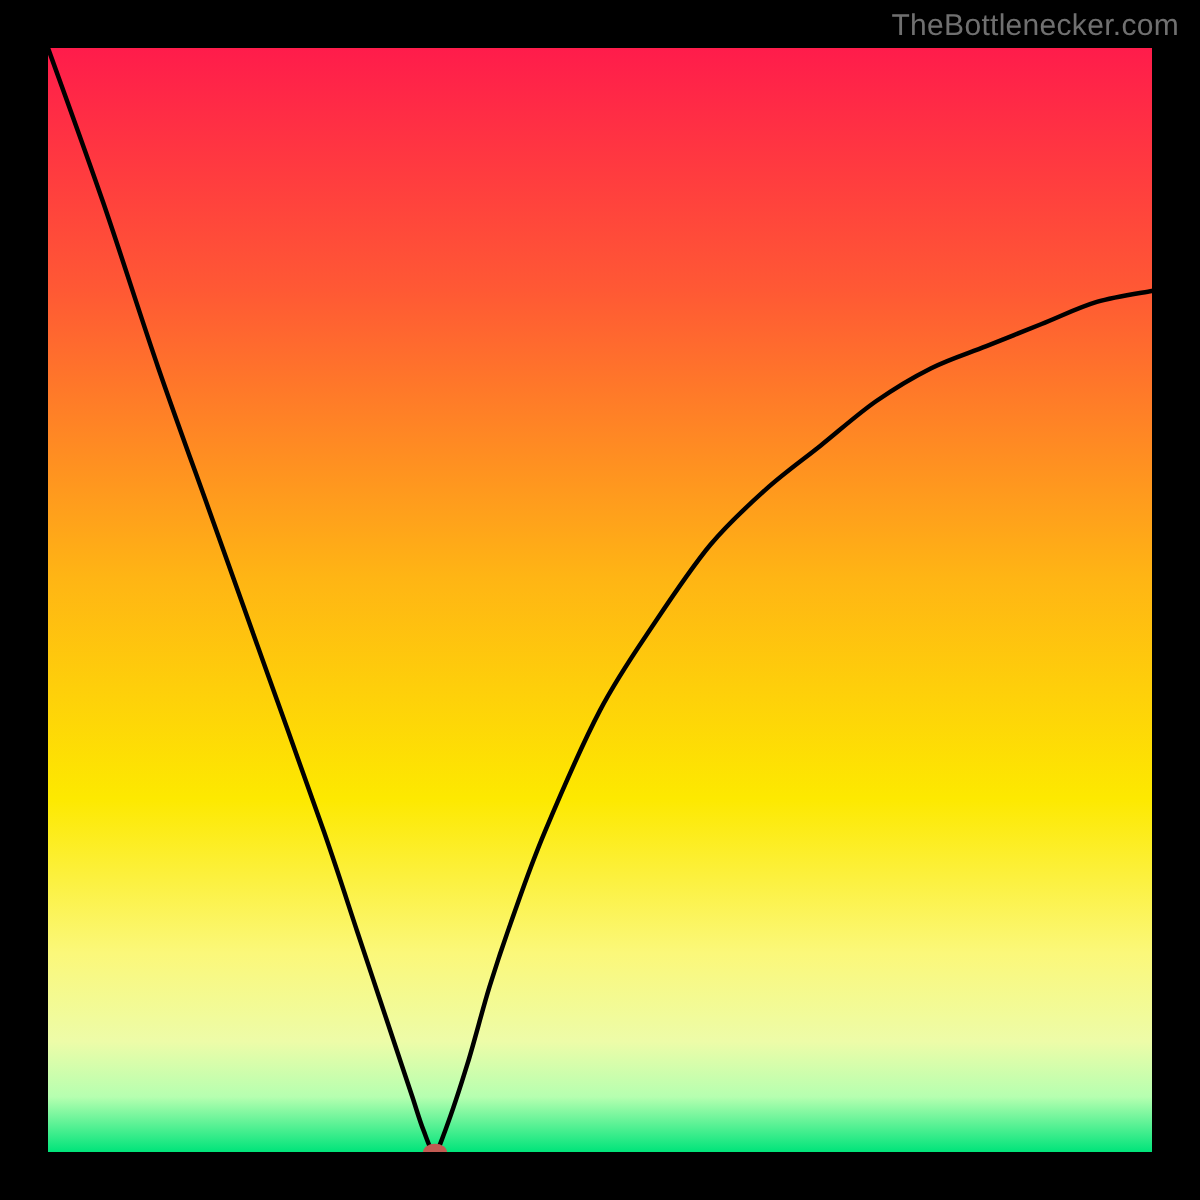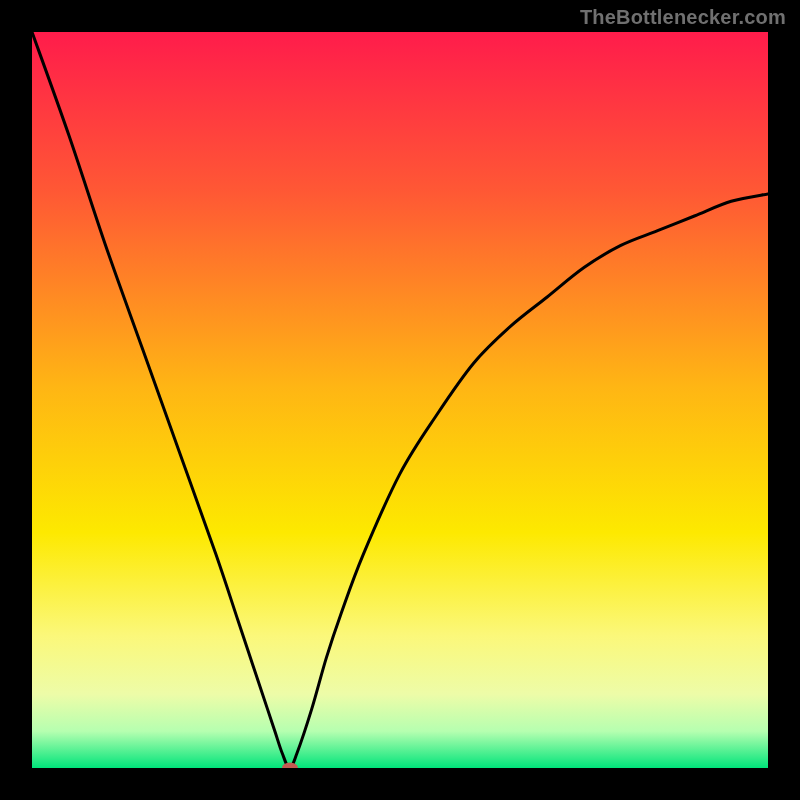--- a/index.html
+++ b/index.html
@@ -2,21 +2,21 @@
 <html><head>
 <meta charset="utf-8">
 <style>
   * { margin: 0; padding: 0; box-sizing: border-box; }
   body { width: 800px; height: 800px; background: #000; position: relative; font-family: Arial, sans-serif; }
   .frame { position: absolute; top: 0; left: 0; width: 800px; height: 800px; background: #000; }
   .plot-area { position: absolute; top: 32px; left: 32px; width: 736px; height: 736px; overflow: hidden; }
   .gradient-bg { position: absolute; top: 0; left: 0; width: 100%; height: 100%; }
   .curve-svg { position: absolute; top: 0; left: 0; width: 100%; height: 100%; }
   .marker { position: absolute; width: 16px; height: 11px; border-radius: 50%; background: #c25b52; transform: translate(-50%, -50%); }
-  .watermark { position: absolute; top: 6px; right: 14px; color: #707070; font-size: 20px; font-weight: 700; letter-spacing: 0.2px; }
+  .watermark { position: absolute; top: 6px; right: 14px; color: #707070; font-size: 20px; font-weight: 400; letter-spacing: 0.2px; }
 </style>
 </head>
 <body>
 
 <div class="frame">
   <div class="plot-area">
     <svg class="gradient-bg" viewBox="0 0 736 736" preserveAspectRatio="none">
       <defs>
         <linearGradient id="bg-grad" x1="0" y1="0" x2="0" y2="1">
             <stop offset="0%" stop-color="#ff1c4b"></stop>

